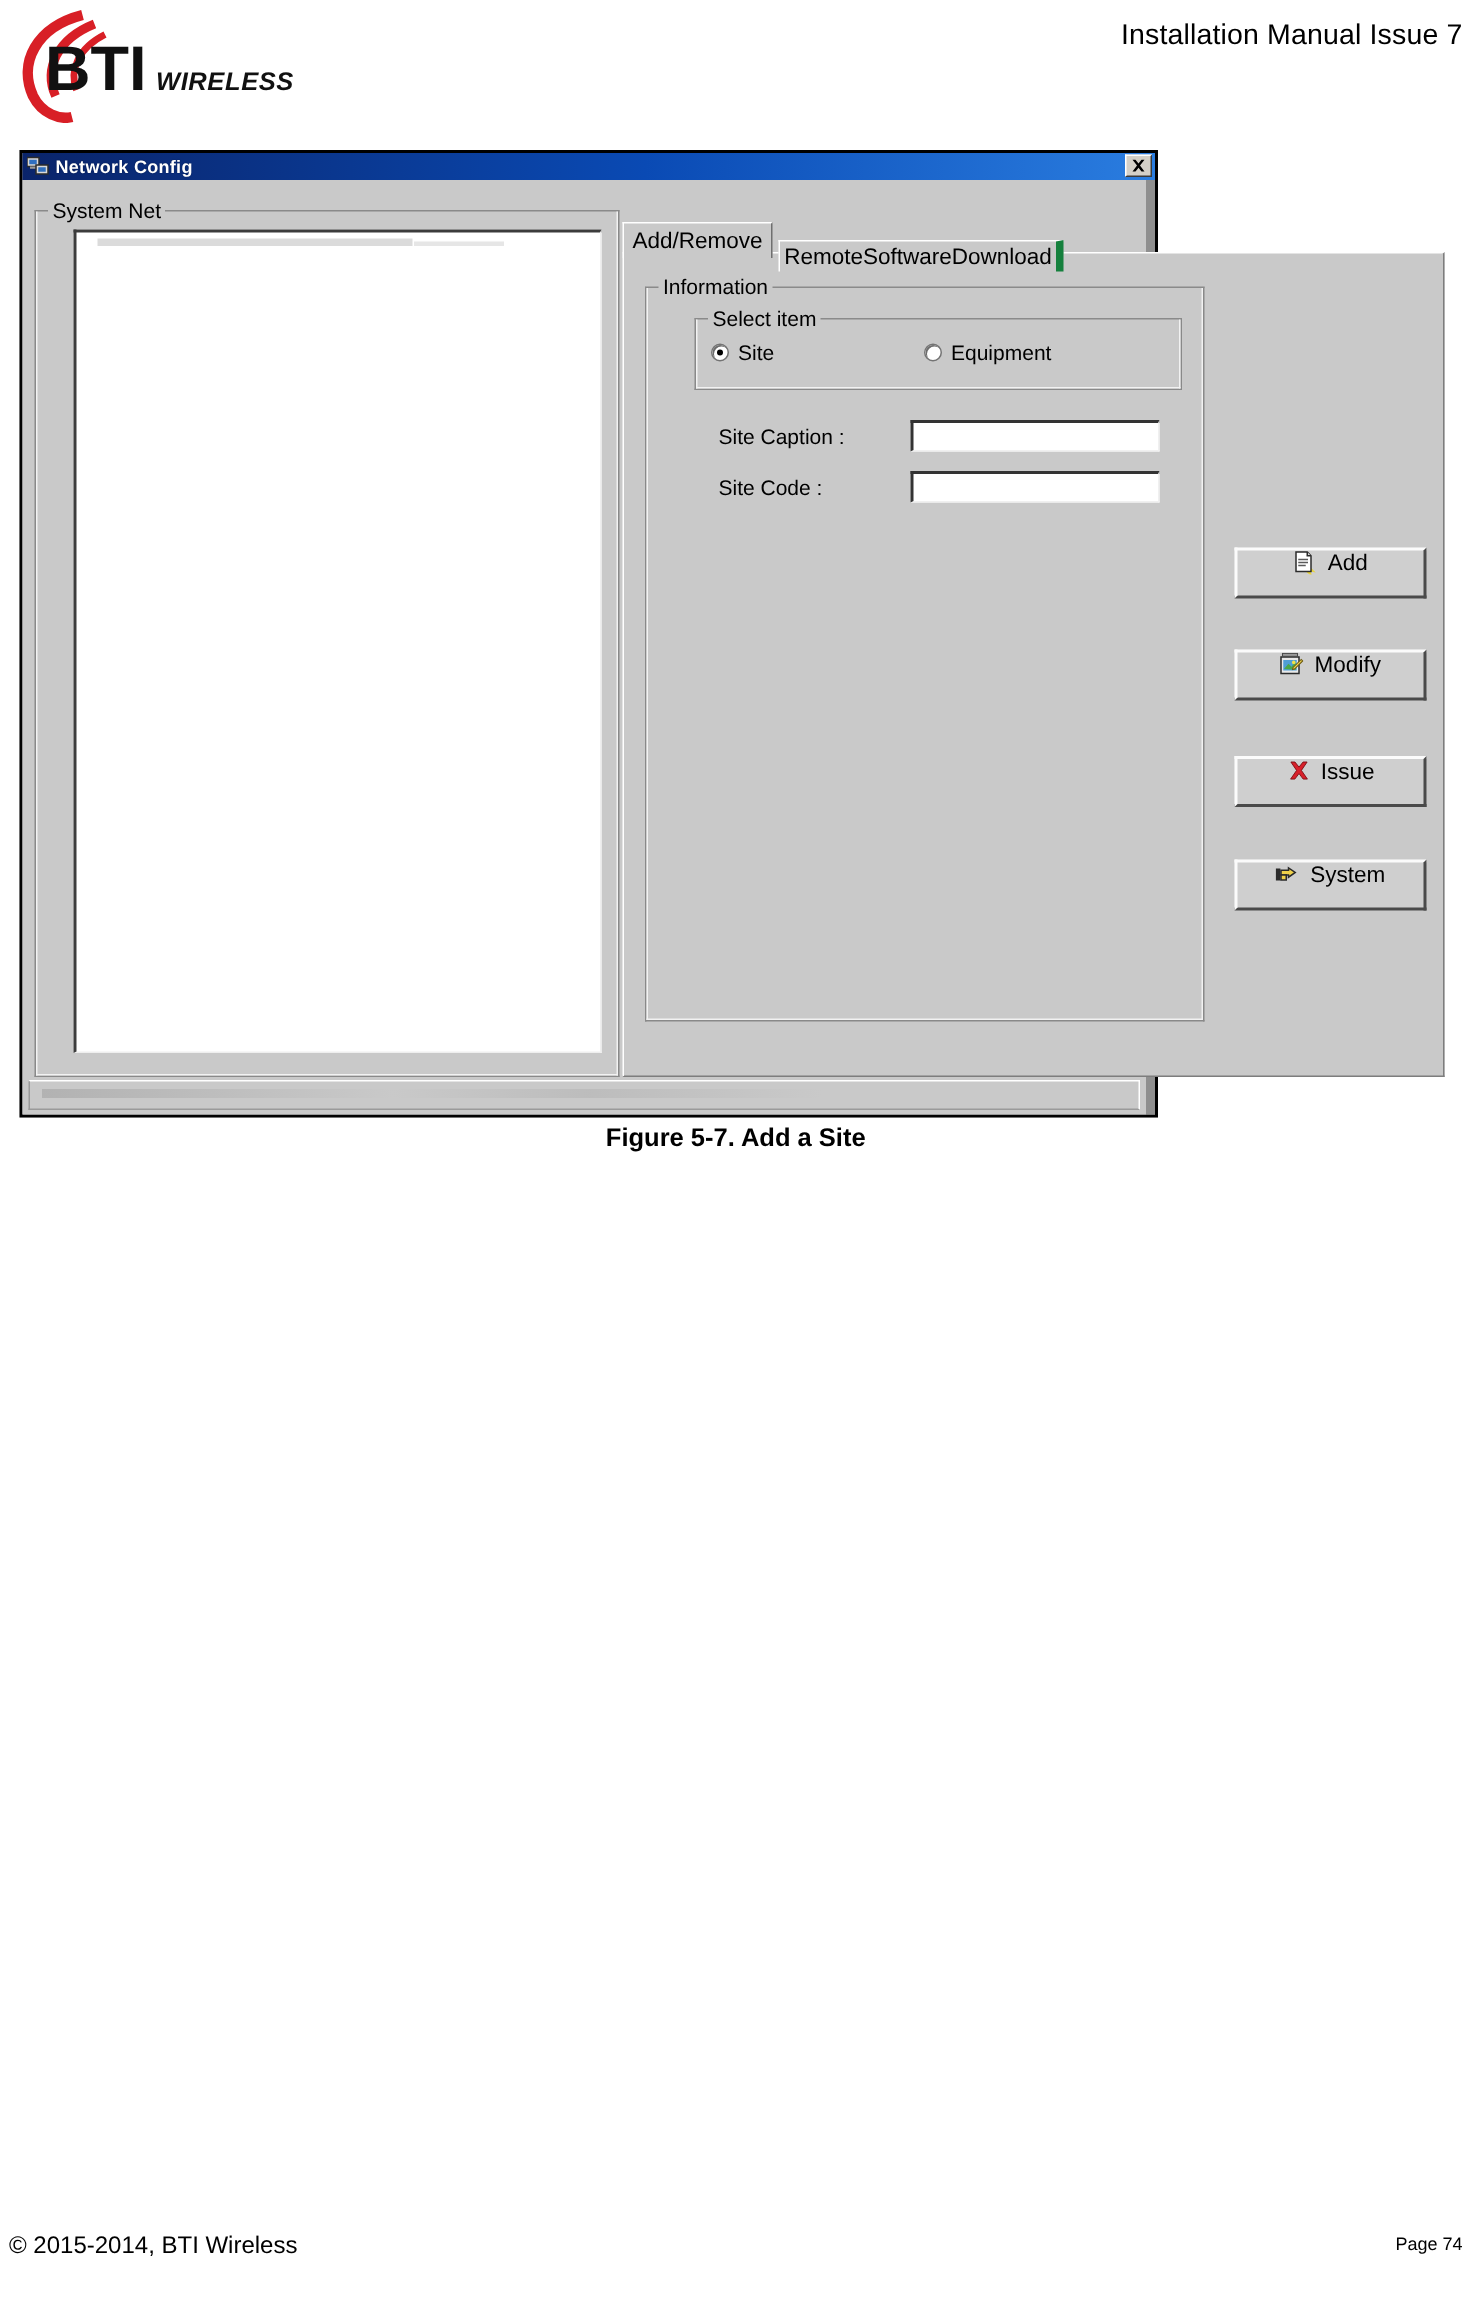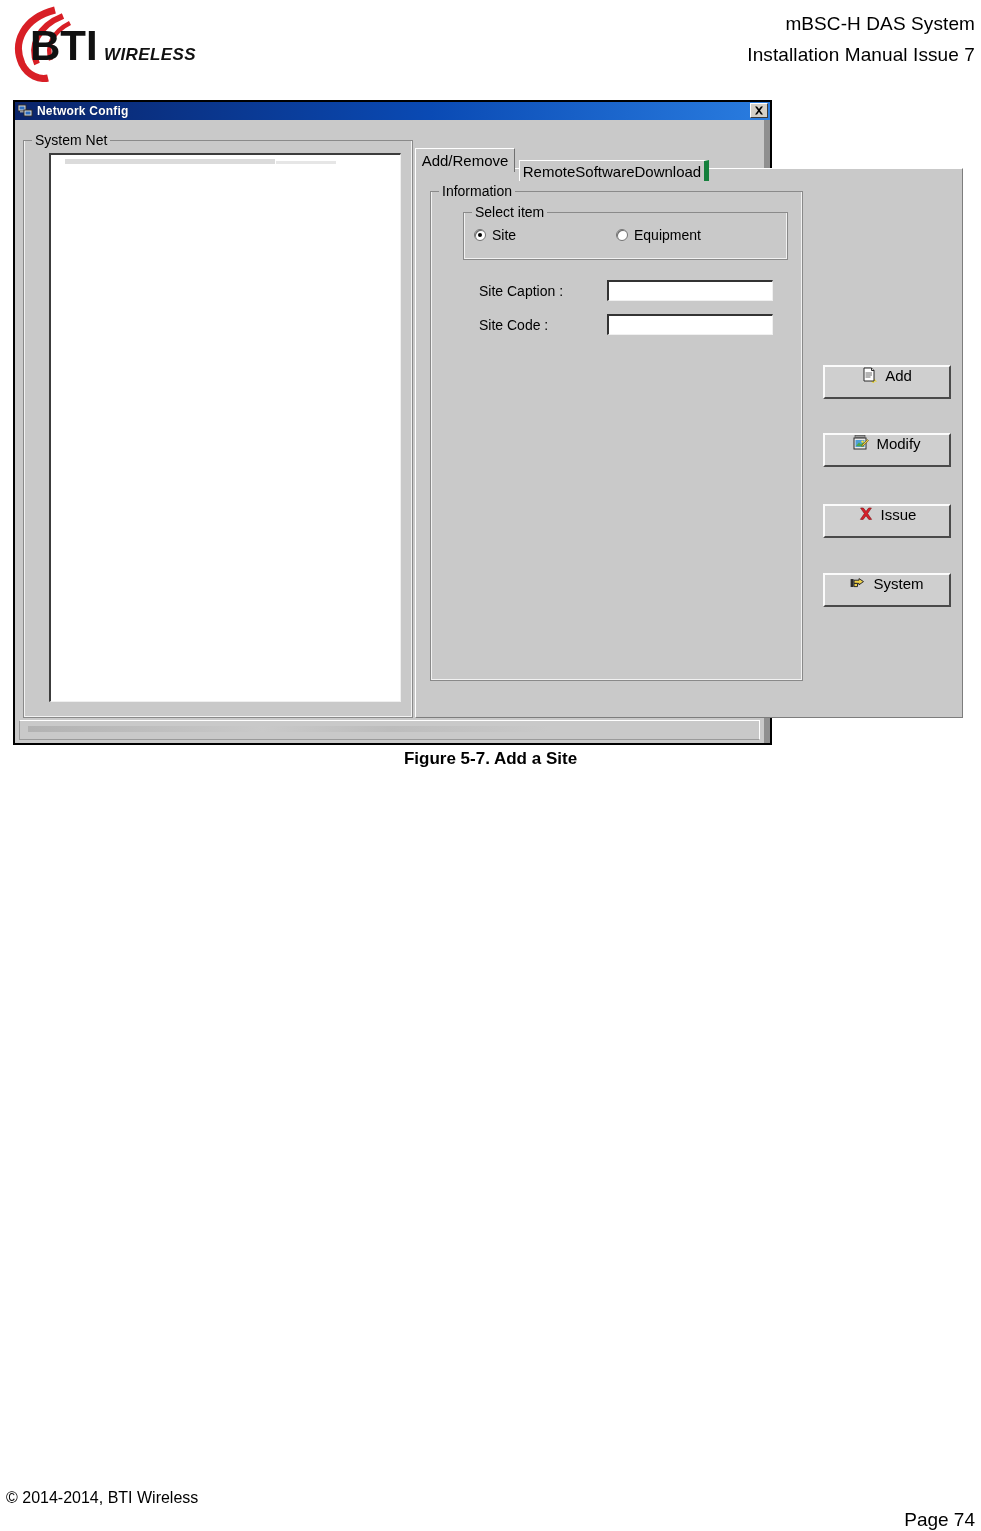--- a/index.html
+++ b/index.html
@@ -394,25 +394,24 @@
     position: absolute;
     left: 6px; top: 0;
     font-size: 16px;
     color: #000;
     white-space: nowrap;
     font-family: "Liberation Sans", sans-serif;
   }
   .footer-right {
     position: absolute;
     right: 6px; top: 0;
-    font-size: 19px;
-    color: #000;
-    white-space: nowrap;
-    font-family: "Liberation Sans", sans-serif;
-    margin-top: 20px;
+    font-size: 12px;
+    color: #000;
+    white-space: nowrap;
+    font-family: "Liberation Sans", sans-serif;
   }
 </style>
 </head>
 <body>
 
 <div class="page-header">
 
   <div class="logo">
     <svg width="190" height="78" viewBox="0 0 190 78" xmlns="http://www.w3.org/2000/svg">
 
@@ -422,21 +421,20 @@
         <path d="M62 19 C 44 28, 38 43, 43 56" stroke-width="4.5"></path>
       </g>
 
       <text x="22" y="56" font-family="Liberation Sans, sans-serif" font-size="42" font-weight="bold" fill="#111">BTI</text>
 
       <text x="96" y="56" font-family="Liberation Sans, sans-serif" font-size="17" font-weight="bold" font-style="italic" fill="#111" letter-spacing="0.4">WIRELESS</text>
     </svg>
   </div>
 
   <div class="header-titles">
-    <div>mBSC-H DAS System</div>
     <div>Installation Manual Issue 7</div>
   </div>
 </div>
 
 <div class="screenshot">
 
   <div class="titlebar">
     <span class="win-icon">
       <svg width="15" height="14" viewBox="0 0 15 14" xmlns="http://www.w3.org/2000/svg">
         <rect x="0" y="1" width="8" height="6" fill="#d8d8d8" stroke="#2b2b2b" stroke-width="1"></rect>
@@ -566,15 +564,15 @@
       <div class="smear"></div>
       <span></span>
     </div>
 
   </div>
 </div>
 
 <div class="figure-caption">Figure 5-7. Add a Site</div>
 
 <div class="footer">
-  <span class="footer-left">© 2014-2014, BTI Wireless</span>
+  <span class="footer-left">© 2015-2014, BTI Wireless</span>
   <span class="footer-right">Page 74</span>
 </div>
 
 </body></html>

